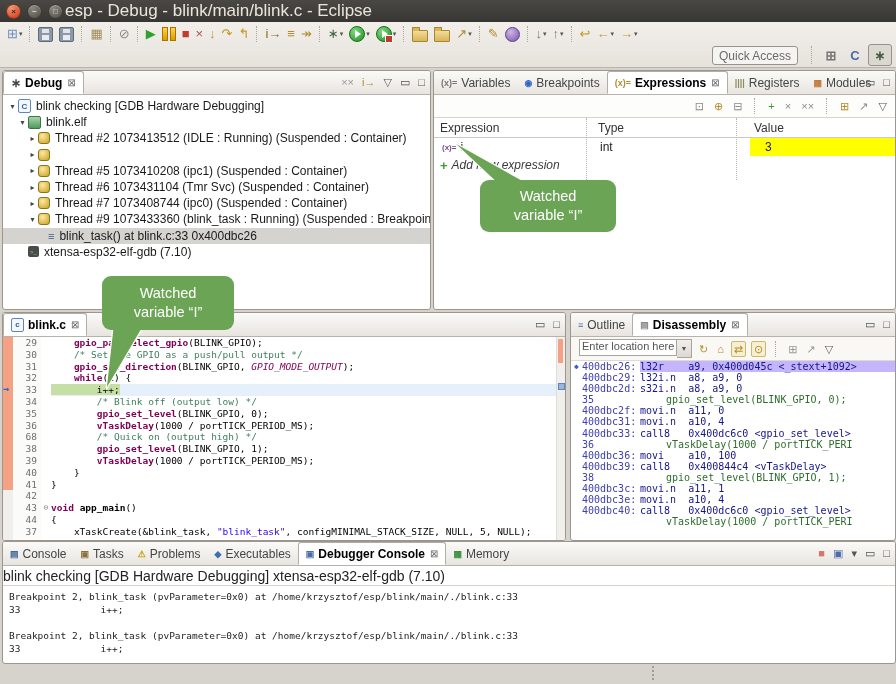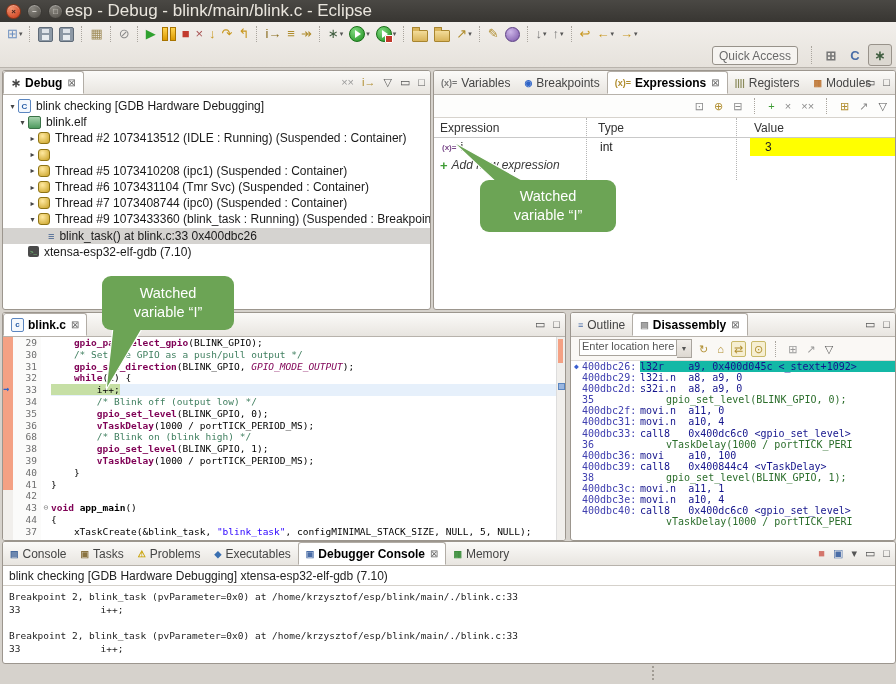--- a/index.html
+++ b/index.html
@@ -96,25 +96,25 @@
   
   #disasm-toolbar{height:23px;display:flex;align-items:center;gap:5px;padding-left:8px;background:#faf8f5;border-bottom:1px solid #dedad4}
   #loc-combo{display:flex;align-items:flex-start}
   #loc-input{width:92px;height:15px;border:1px solid #a9a49d;background:#fff;color:#555;font-size:11px;padding:0 2px;overflow:hidden;white-space:nowrap}
   #loc-dd{width:14px;height:17px;border:1px solid #a9a49d;border-left:none;background:linear-gradient(#f2efeb,#ddd8d1);font-size:7px;color:#555;display:flex;align-items:center;justify-content:center}
   #disasm-rows{font-family:"DejaVu Sans Mono","Liberation Mono",monospace;font-size:10px;line-height:11.1px}
   .drow{display:flex;height:11.1px;white-space:pre}
   .dmark{width:11px;flex:none;color:#3a5fd0;font-size:8px;line-height:11px;text-align:center}
   .daddr{width:58px;flex:none;color:#4040b0}
   .dins{flex:1;color:#14148c}
-  .dins.hl{background:#14b8a6}
+  .dins.hl{background:#c4b5fd}
   .dsrc{flex:1;color:#2c6e2c;padding-left:26px}
 
   
-  #console-label{height:19px;display:flex;align-items:center;padding-left:6px;font-size:12px;color:#222;border-bottom:1px solid #d5d1cb}
+  #console-label{height:19px;display:flex;align-items:center;font-size:14px;color:#222;border-bottom:1px solid #d5d1cb}
   #console-text{padding:4px 0 0 6px;font-family:"DejaVu Sans Mono","Liberation Mono",monospace;font-size:9.5px;line-height:13px;color:#1c1c1c}
   #console-text pre{margin:0;font:inherit}
 
   
   .callout{position:absolute;background:#6ca455;border-radius:9px;color:#fff;font-size:14.5px;text-align:center;display:flex;flex-direction:column;justify-content:center;line-height:19px;z-index:51}
   #tails{position:absolute;left:0;top:0;width:896px;height:684px;pointer-events:none;z-index:50}
 
   
   #statusbar{position:absolute;left:0;top:664px;width:896px;height:20px;background:#d6d2cc}
   #sash-dots{position:absolute;left:652px;top:2px;height:14px;border-left:2px dotted #a19c94}
@@ -473,21 +473,21 @@
         <div class="erow">
           <span class="eann dirty"></span>
           <span class="enum">36</span>
           <span class="efold"></span>
           <span class="ecode"><span class="c-p">        </span><span class="c-f">vTaskDelay</span><span class="c-p">(1000 / portTICK_PERIOD_MS);</span></span>
         </div>
         <div class="erow">
           <span class="eann dirty"></span>
           <span class="enum">68</span>
           <span class="efold"></span>
-          <span class="ecode"><span class="c-p">        </span><span class="c-c">/* Blink on (blink high) */</span></span>
+          <span class="ecode"><span class="c-p">        </span><span class="c-c">/* Quick on (output high) */</span></span>
         </div>
         <div class="erow">
           <span class="eann dirty"></span>
           <span class="enum">38</span>
           <span class="efold"></span>
           <span class="ecode"><span class="c-p">        </span><span class="c-f">gpio_set_level</span><span class="c-p">(BLINK_GPIO, 1);</span></span>
         </div>
         <div class="erow">
           <span class="eann dirty"></span>
           <span class="enum">39</span>

